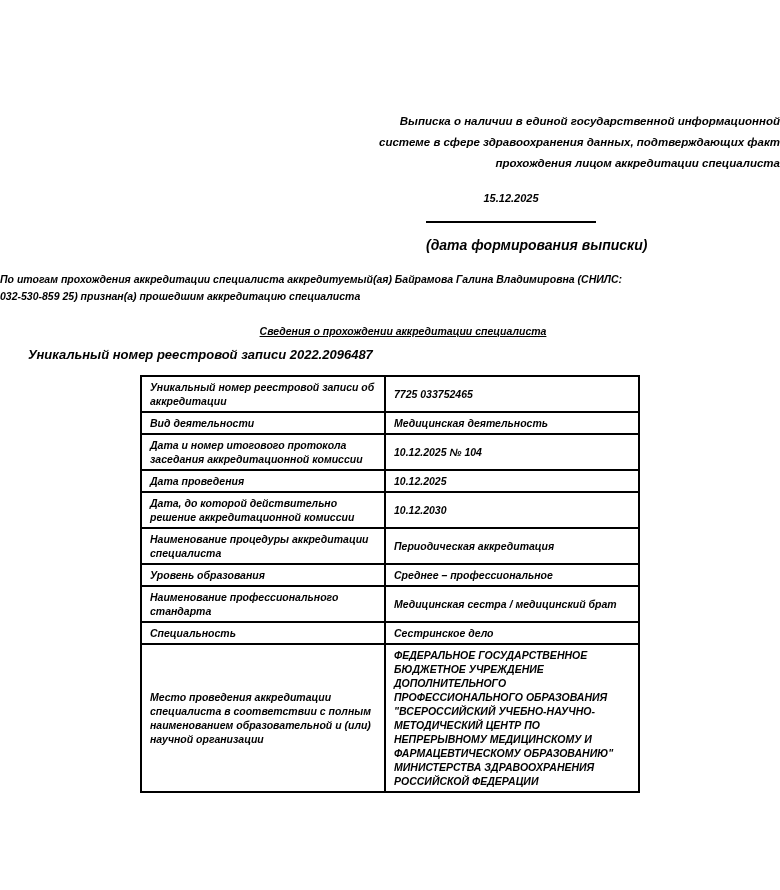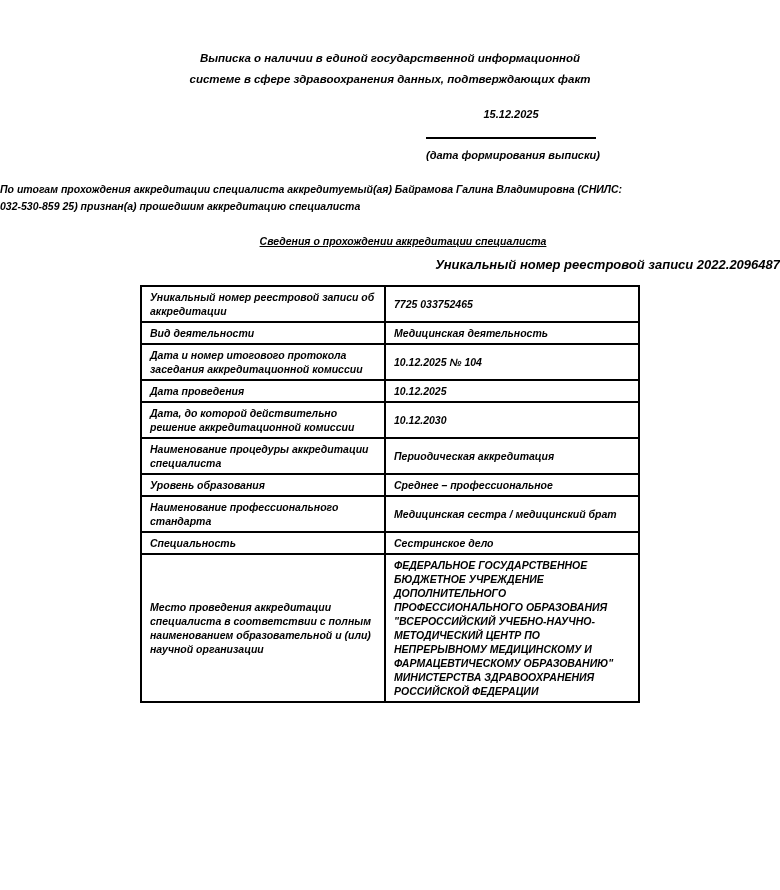--- a/index.html
+++ b/index.html
@@ -16,65 +16,66 @@
     color: #000000;
     overflow: hidden;
   }
   .page {
     position: relative;
     width: 780px;
     height: 890px;
     background: #ffffff;
   }
   .doc-title {
-    margin-top: 48px;
-    text-align: center;
+    margin-top: 111px;
+    text-align: right;
     font-size: 11.5px;
     line-height: 21px;
   }
   .doc-title div { white-space: nowrap; }
 
   .date-block {
     width: 170px;
     margin: 18px 184px 0 auto;
     text-align: center;
   }
   .date-value {
     font-size: 11px;
     line-height: 13px;
     padding-bottom: 16px;
     border-bottom: 2px solid #000;
   }
   .date-caption {
-    font-size: 11px;
+    font-size: 14px;
     line-height: 12px;
-    padding-top: 10px;
+    padding-top: 16px;
     white-space: nowrap;
   }
 
   .intro {
     margin-top: 20px;
     font-size: 10.5px;
     line-height: 17px;
   }
   .intro div { white-space: nowrap; }
 
   .section-heading {
     margin-top: 20px;
     text-align: center;
     font-size: 10.5px;
     text-decoration: underline;
     line-height: 13px;
     padding-left: 26px;
   }
   .registry-heading {
     margin-top: 9px;
-    text-align: right;
+    text-align: left;
     font-size: 13px;
     line-height: 15px;
+    margin-left: 28px;
   }
 
   table.details {
     width: 500px;
     margin: 13px auto 0 auto;
     border-collapse: collapse;
     table-layout: fixed;
   }
   table.details td {
     border: 2px solid #000;
@@ -88,20 +89,21 @@
   td.cell-value { }
 </style>
 </head>
 <body>
 
 <div class="page">
 
   <div class="doc-title">
     <div>Выписка о наличии в единой государственной информационной</div>
     <div>системе в сфере здравоохранения данных, подтверждающих факт</div>
+    <div>прохождения лицом аккредитации специалиста</div>
   </div>
 
   <div class="date-block">
     <div class="date-value">15.12.2025</div>
     <div class="date-caption">(дата формирования выписки)</div>
   </div>
 
   <div class="intro">
     <div>По итогам прохождения аккредитации специалиста аккредитуемый(ая) Байрамова Галина Владимировна (СНИЛС:</div>
     <div>032-530-859 25) признан(а) прошедшим аккредитацию специалиста</div>

